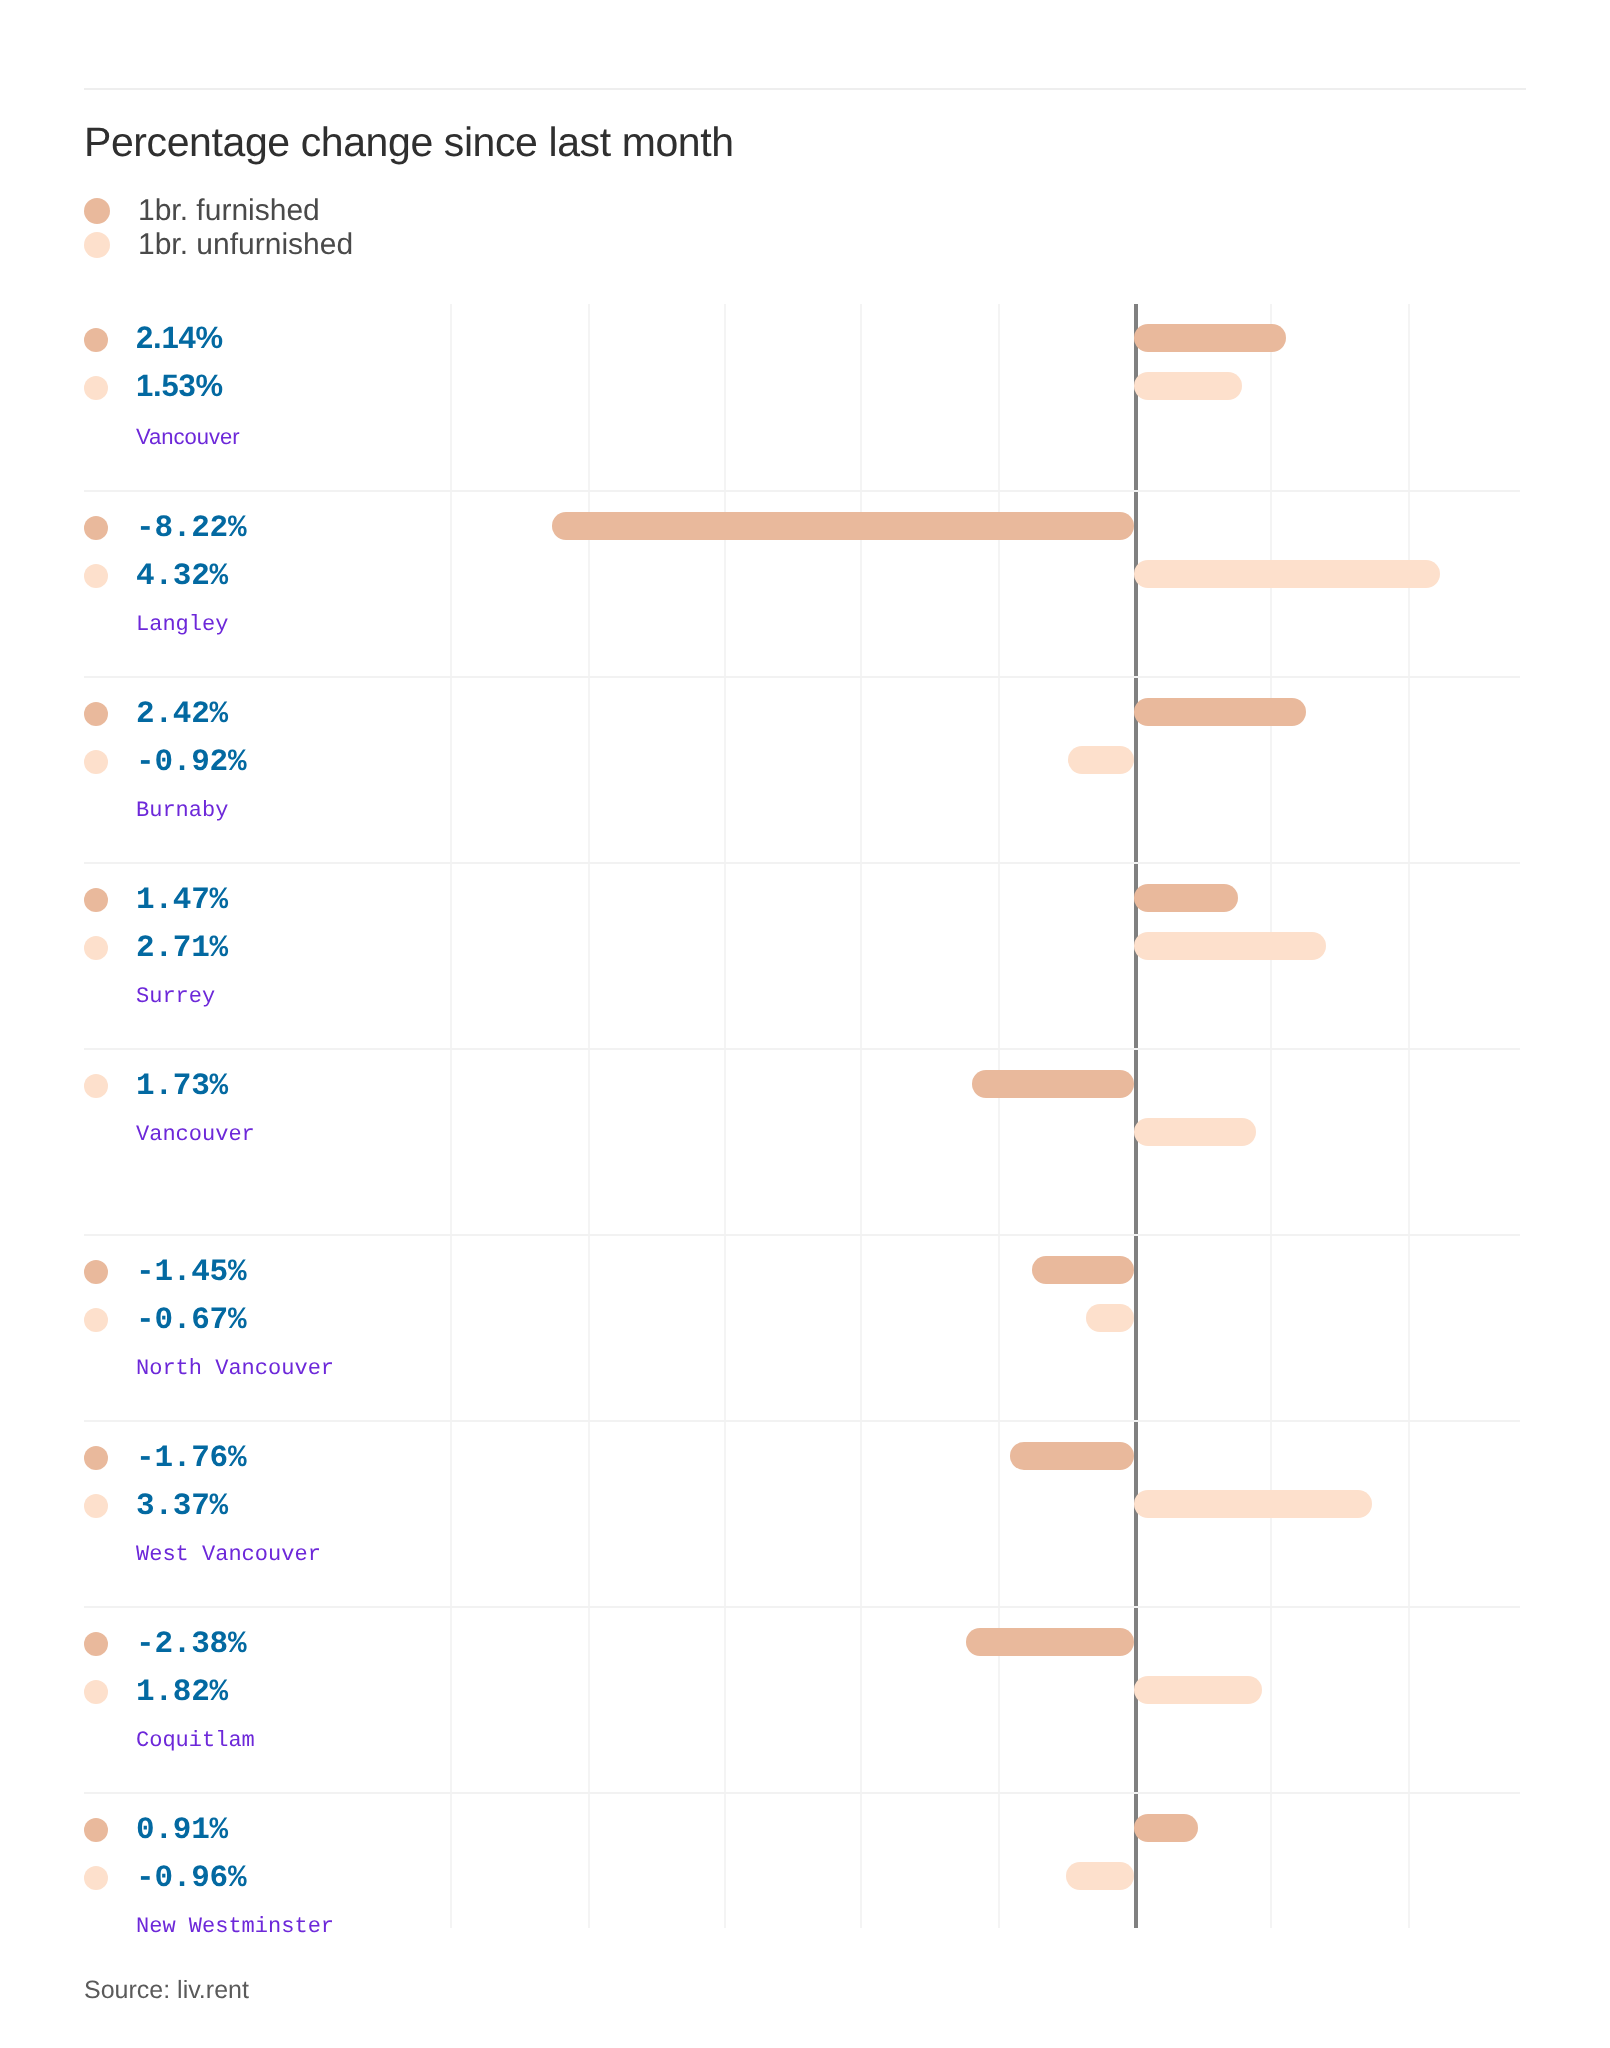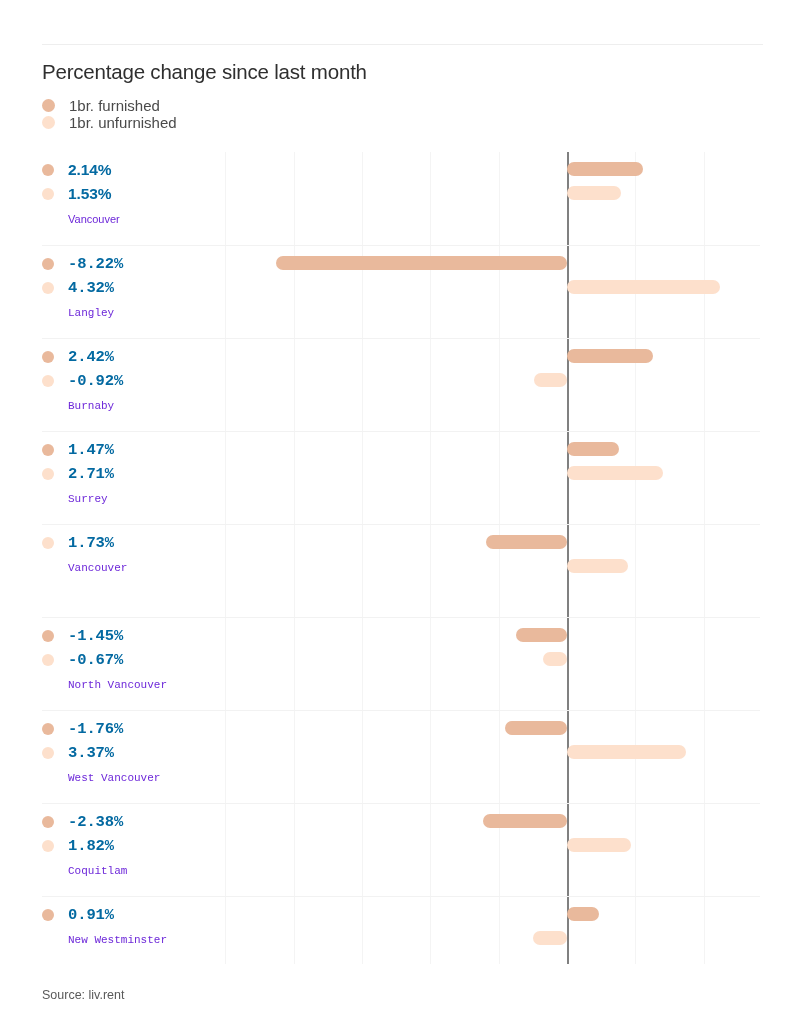--- a/index.html
+++ b/index.html
@@ -319,20 +319,24 @@
         <div class="row">
           <div class="bars">
             <div class="bar bar-furnished" style="background: rgb(233, 185, 156); width: 32.214px; left: 525px;"></div>
             <div class="bar bar-unfurnished" style="background: rgb(253, 224, 204); width: 33.984px; left: 491.016px;"></div>
           </div>
           <div class="row-labels">
             <div class="val-line">
               <span class="val-dot" style="background: rgb(233, 185, 156);"></span>
               <span class="val-text">0.91%</span>
             </div>
+            <div class="val-line">
+              <span class="val-dot" style="background: rgb(253, 224, 204);"></span>
+              <span class="val-text">-0.96%</span>
+            </div>
             <div class="city-name">New Westminster</div>
           </div>
         </div>
       </div>
   </div>
 
   <div class="source">Source: liv.rent</div>
 
 </div>
 

